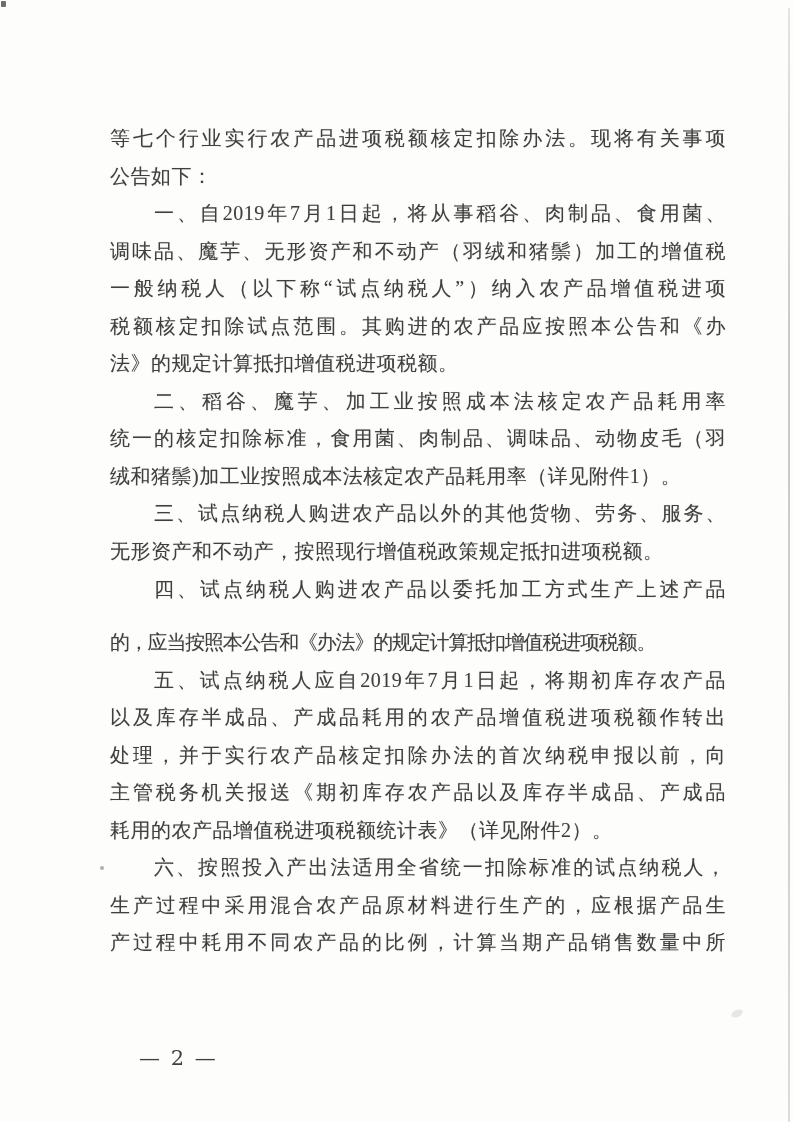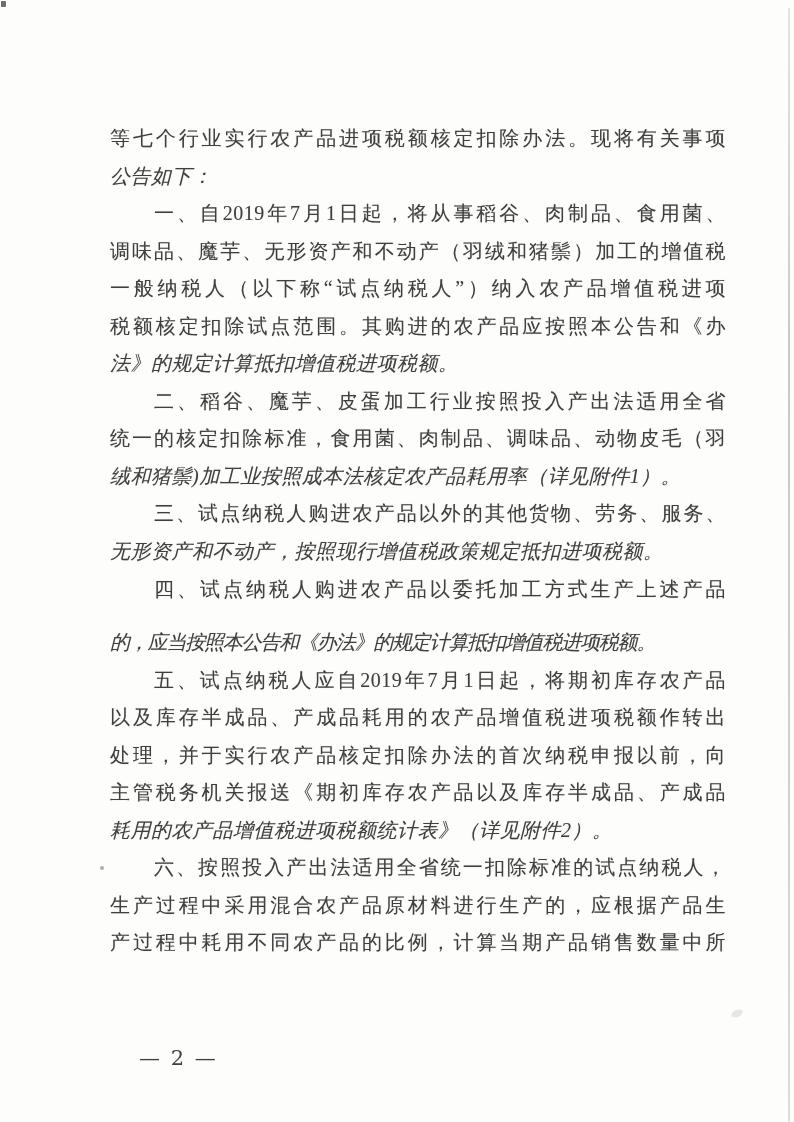--- a/index.html
+++ b/index.html
@@ -70,21 +70,20 @@
   .line {
     height: 37.55px;
     line-height: 37.55px;
     white-space: nowrap;
     text-align: justify;
     text-align-last: justify;
     letter-spacing: 0.5px;
   }
   .line.end {
     text-align-last: left;
-    font-style: italic;
   }
   .line.indent {
     padding-left: 44px;
   }
   .line.tight {
     letter-spacing: -1.2px;
     margin-top: 16px;
   }
   .footer {
     position: absolute;
@@ -106,21 +105,21 @@
   <div class="smudge"></div>
 
   <div class="content">
     <div class="line">等七个行业实行农产品进项税额核定扣除办法。现将有关事项</div>
     <div class="line end">公告如下：</div>
     <div class="line indent">一、自2019年7月1日起，将从事稻谷、肉制品、食用菌、</div>
     <div class="line">调味品、魔芋、无形资产和不动产（羽绒和猪鬃）加工的增值税</div>
     <div class="line">一般纳税人（以下称“试点纳税人”）纳入农产品增值税进项</div>
     <div class="line">税额核定扣除试点范围。其购进的农产品应按照本公告和《办</div>
     <div class="line end">法》的规定计算抵扣增值税进项税额。</div>
-    <div class="line indent">二、稻谷、魔芋、皮蛋加工行业按照投入产出法适用全省</div>
+    <div class="line indent">二、稻谷、魔芋、加工业按照成本法核定农产品耗用率</div>
     <div class="line">统一的核定扣除标准，食用菌、肉制品、调味品、动物皮毛（羽</div>
     <div class="line end">绒和猪鬃)加工业按照成本法核定农产品耗用率（详见附件1）。</div>
     <div class="line indent">三、试点纳税人购进农产品以外的其他货物、劳务、服务、</div>
     <div class="line end">无形资产和不动产，按照现行增值税政策规定抵扣进项税额。</div>
     <div class="line indent">四、试点纳税人购进农产品以委托加工方式生产上述产品</div>
     <div class="line end tight">的，应当按照本公告和《办法》的规定计算抵扣增值税进项税额。</div>
     <div class="line indent">五、试点纳税人应自2019年7月1日起，将期初库存农产品</div>
     <div class="line">以及库存半成品、产成品耗用的农产品增值税进项税额作转出</div>
     <div class="line">处理，并于实行农产品核定扣除办法的首次纳税申报以前，向</div>
     <div class="line">主管税务机关报送《期初库存农产品以及库存半成品、产成品</div>

